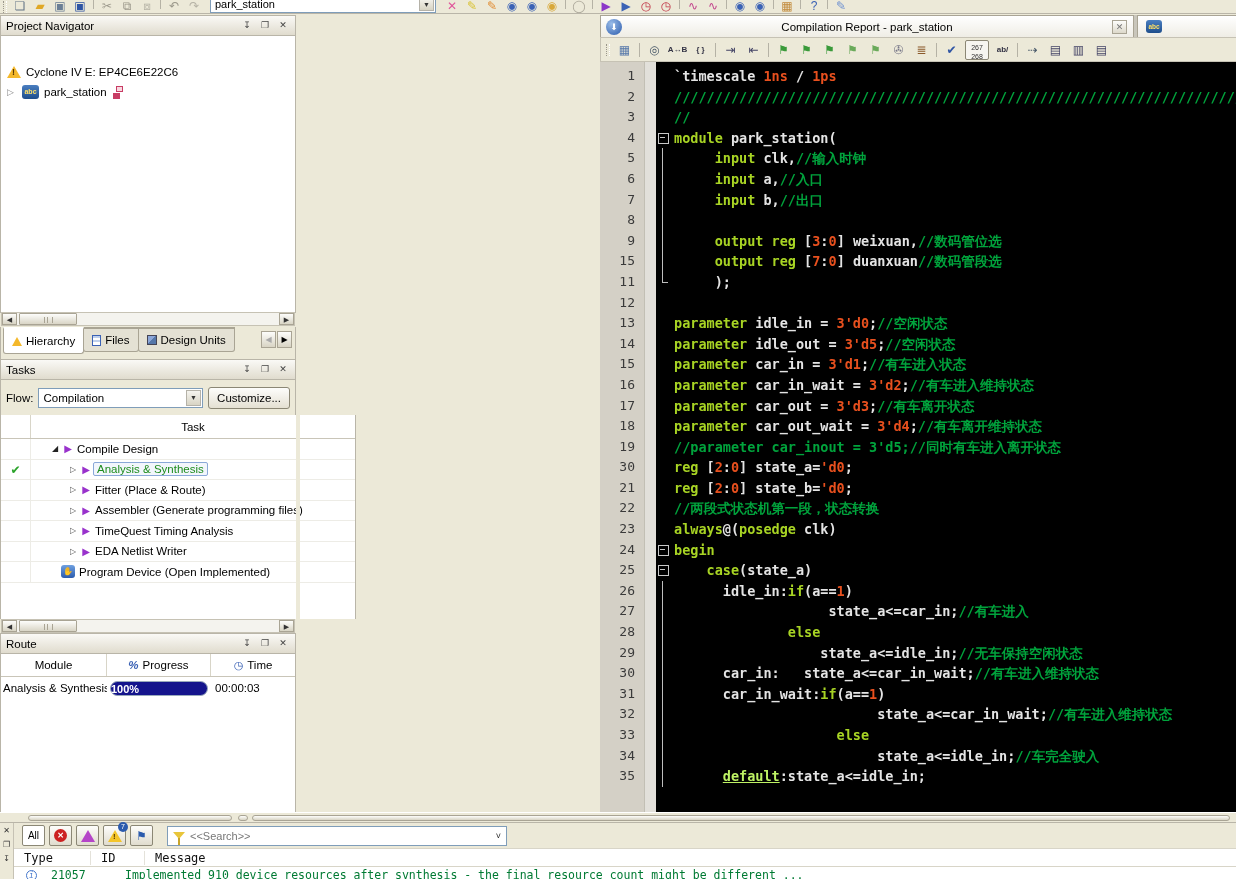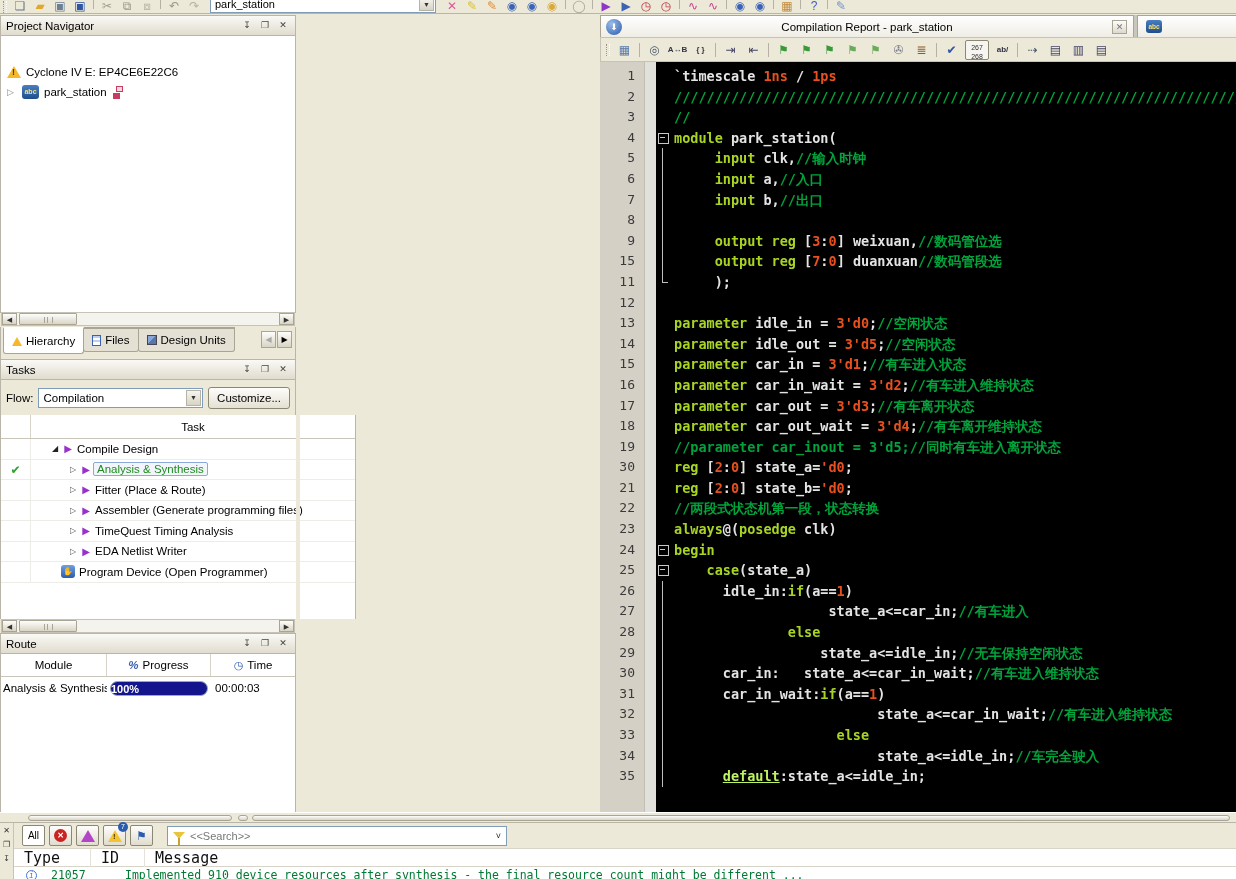--- a/index.html
+++ b/index.html
@@ -172,21 +172,21 @@
   .warn-ic:after{content:"!";position:absolute;left:-1.5px;top:2px;font-size:8px;font-weight:bold;color:#5A3A00}
   .badge{position:absolute;right:-3px;top:-4px;width:10px;height:10px;border-radius:50%;background:#2B5BAD;
     color:#fff;font-size:7px;text-align:center;line-height:10px}
   .flag-ic{color:#2B5BAD;font-size:12px}
   .search-combo{width:340px;height:20px;background:#fff;border:1px solid #7F9DB9;margin-left:10px;
     display:flex;align-items:center;position:relative;font-size:11px;color:#777;gap:5px;padding-left:5px}
   .funnel{width:0;height:0;border-left:6px solid transparent;border-right:6px solid transparent;border-top:7px solid #E8C53A;position:relative;flex:none}
   .funnel:after{content:"";position:absolute;left:-1px;top:-1px;width:2px;height:7px;background:#C8A52A}
   .search-arrow{position:absolute;right:5px;color:#222;font-size:9px}
   .msg-header{position:absolute;left:14px;top:26px;width:1222px;height:18px;background:#fff;
-    border-bottom:1px solid #D8D5C8;font-family:"DejaVu Sans Mono",monospace;font-size:15px;color:#111;display:flex;align-items:center}
+    border-bottom:1px solid #D8D5C8;font-family:"DejaVu Sans Mono",monospace;font-size:12px;color:#111;display:flex;align-items:center}
   .mh-type{width:76px;padding-left:10px}
   .mh-id{width:54px;border-left:1px solid #E4E2DA;padding-left:10px}
   .mh-msg{border-left:1px solid #E4E2DA;padding-left:10px}
   .msg-row{position:absolute;left:14px;top:44px;width:1222px;height:16px;display:flex;align-items:center;
     font-family:"DejaVu Sans Mono",monospace;font-size:11.5px;color:#007A33}
   .info-ic{width:11px;height:11px;border-radius:50%;border:1px solid #4477CC;color:#4477CC;font-size:8px;
     font-style:italic;text-align:center;line-height:10px;margin-left:12px;margin-right:14px;flex:none}
   .mr-id{width:60px;flex:none}
   .mr-text{padding-left:14px;white-space:nowrap;overflow:hidden}
 </style>
@@ -411,21 +411,21 @@
             <div class="tr-c1"></div>
             <span style="width: 36px; flex: 0 0 auto;"></span>
             <span class="tr-exp">▷</span>
             <span class="tr-play">▶</span>
             <span class="tr-label">EDA Netlist Writer</span>
           </div>
           <div class="task-row">
             <div class="tr-c1"></div>
             <span style="width: 30px; flex: 0 0 auto;"></span>
             <span class="prog-dev-icon">✋</span>
-            <span class="tr-label">Program Device (Open Programmer)</span>
+            <span class="tr-label">Program Device (Open Implemented)</span>
           </div>
         </div>
     </div>
 
     <div class="hscroll left-hs2">
       <span class="sc-btn">◀</span>
       <span class="sc-thumb"></span>
       <span class="sc-fill"></span>
       <span class="sc-btn">▶</span>
     </div>

